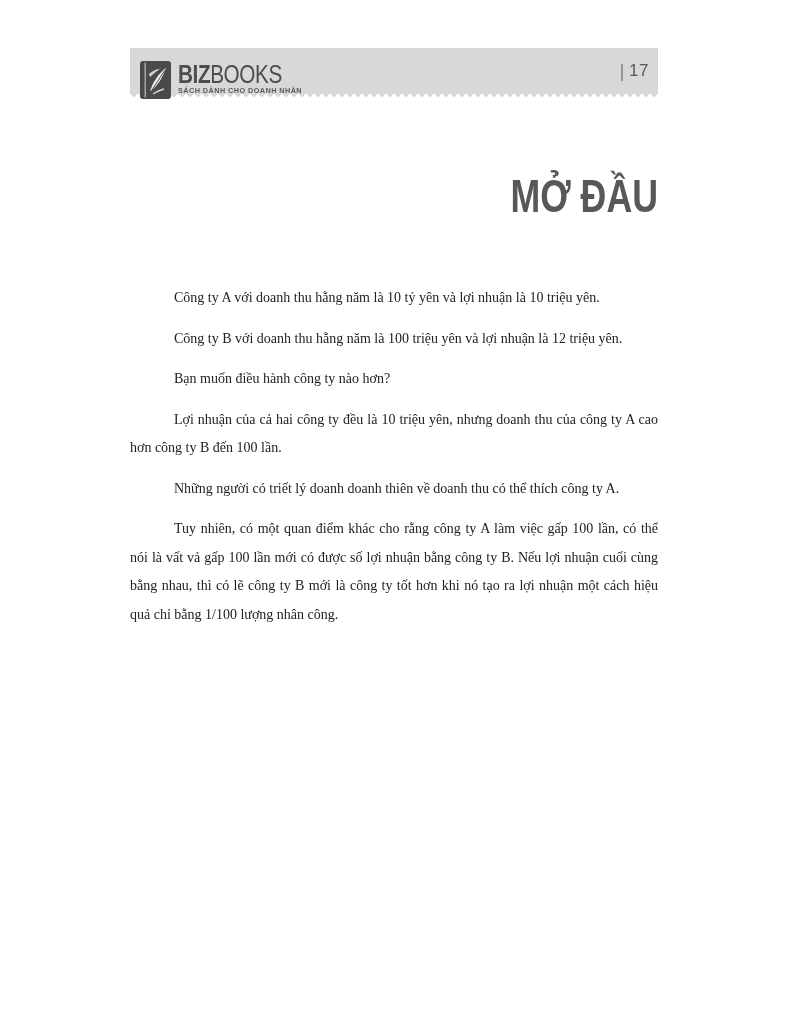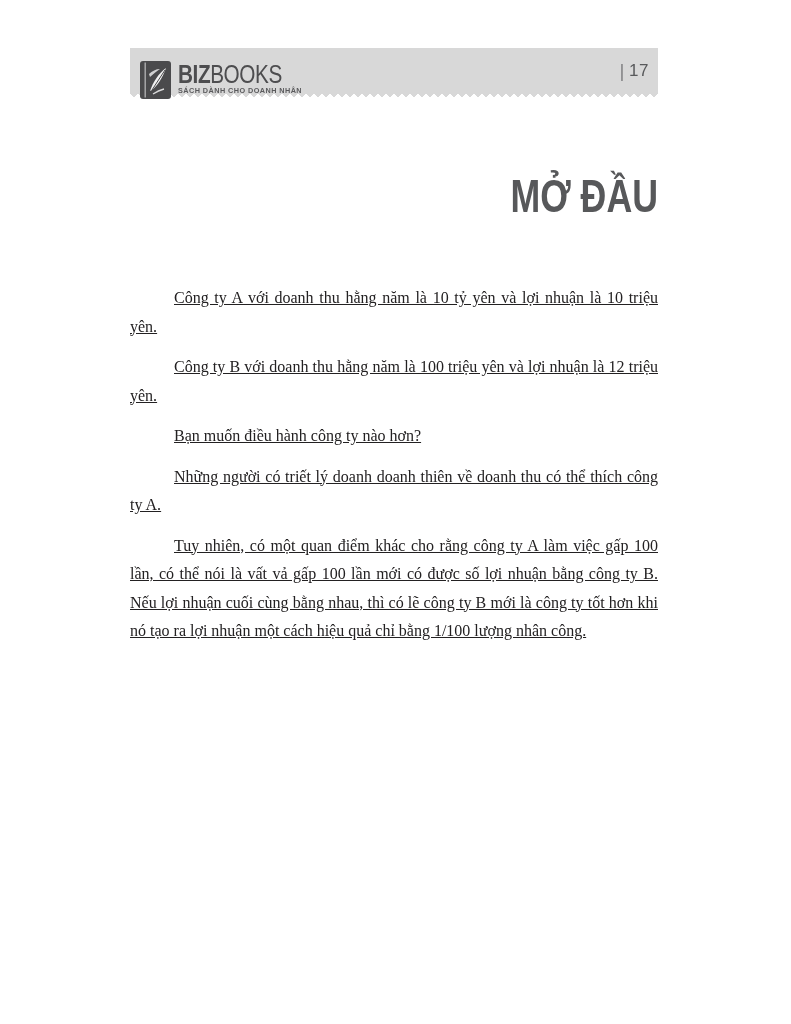--- a/index.html
+++ b/index.html
@@ -54,25 +54,24 @@
     color:#57585a;letter-spacing:0px;
     transform:scaleX(0.76);transform-origin:100% 50%;
     white-space:nowrap;
   }
 
   
   .body-text{margin-top:62px;}
   .body-text p{
     margin:0 0 12px 0;
     font-family:"Liberation Serif","DejaVu Serif",serif;
-    font-size:16px;line-height:28.5px;
+    font-size:14px;line-height:28.5px;
     color:#232122;
     text-align:justify;
     text-indent:44px;
-    text-decoration:underline;
   }
 </style>
 </head>
 <body>
 
 <div class="page">
   <div class="content">
 
     <header class="header-bar">
       <div class="logo">
@@ -97,18 +96,19 @@
       </div>
     </header>
     <div class="tear"></div>
 
     <h1 class="title">MỞ ĐẦU</h1>
 
     <main class="body-text">
       <p>Công ty A với doanh thu hằng năm là 10 tỷ yên và lợi nhuận là 10 triệu yên.</p>
       <p>Công ty B với doanh thu hằng năm là 100 triệu yên và lợi nhuận là 12 triệu yên.</p>
       <p>Bạn muốn điều hành công ty nào hơn?</p>
+      <p>Lợi nhuận của cả hai công ty đều là 10 triệu yên, nhưng doanh thu của công ty A cao hơn công ty B đến 100 lần.</p>
       <p>Những người có triết lý doanh doanh thiên về doanh thu có thể thích công ty A.</p>
       <p>Tuy nhiên, có một quan điểm khác cho rằng công ty A làm việc gấp 100 lần, có thể nói là vất vả gấp 100 lần mới có được số lợi nhuận bằng công ty B. Nếu lợi nhuận cuối cùng bằng nhau, thì có lẽ công ty B mới là công ty tốt hơn khi nó tạo ra lợi nhuận một cách hiệu quả chỉ bằng 1/100 lượng nhân công.</p>
     </main>
 
   </div>
 </div>
 
 </body></html>

